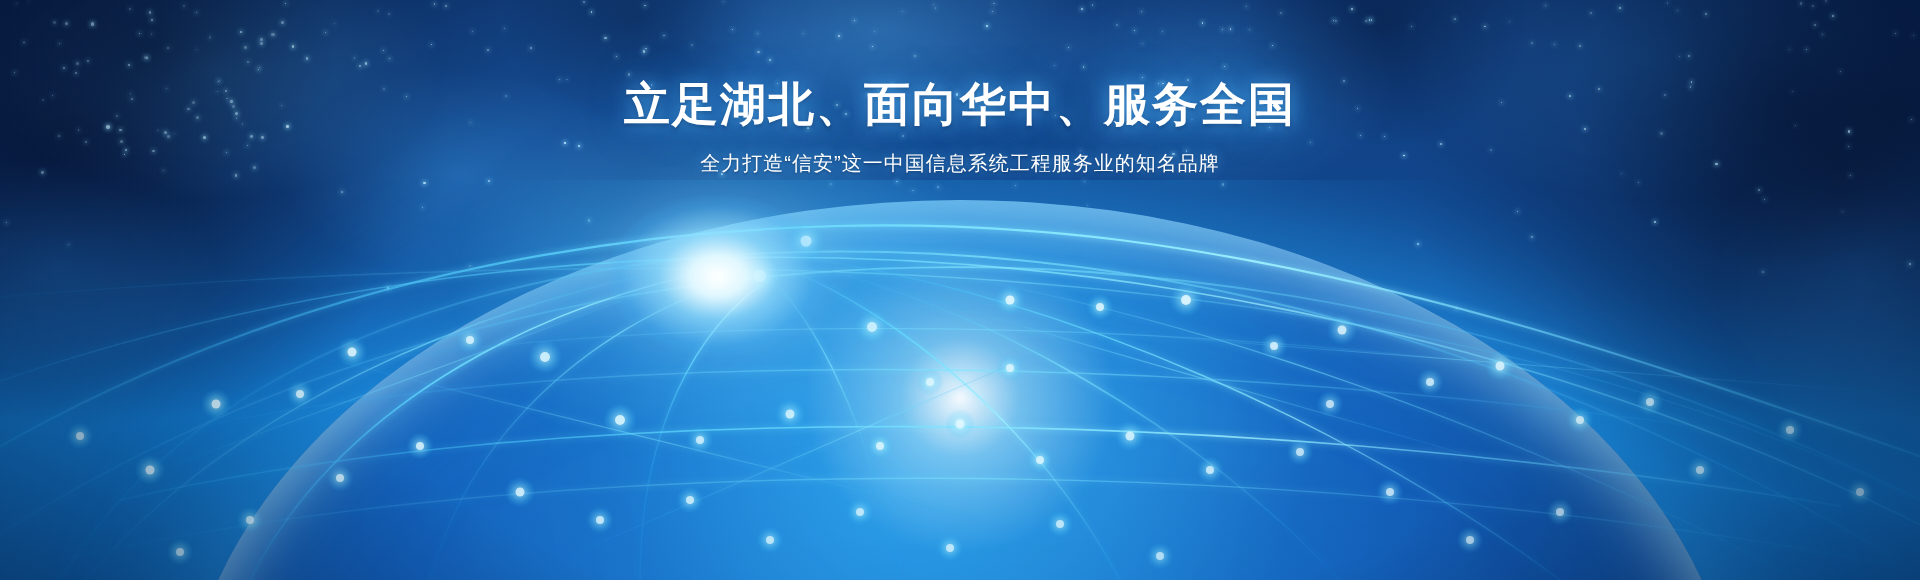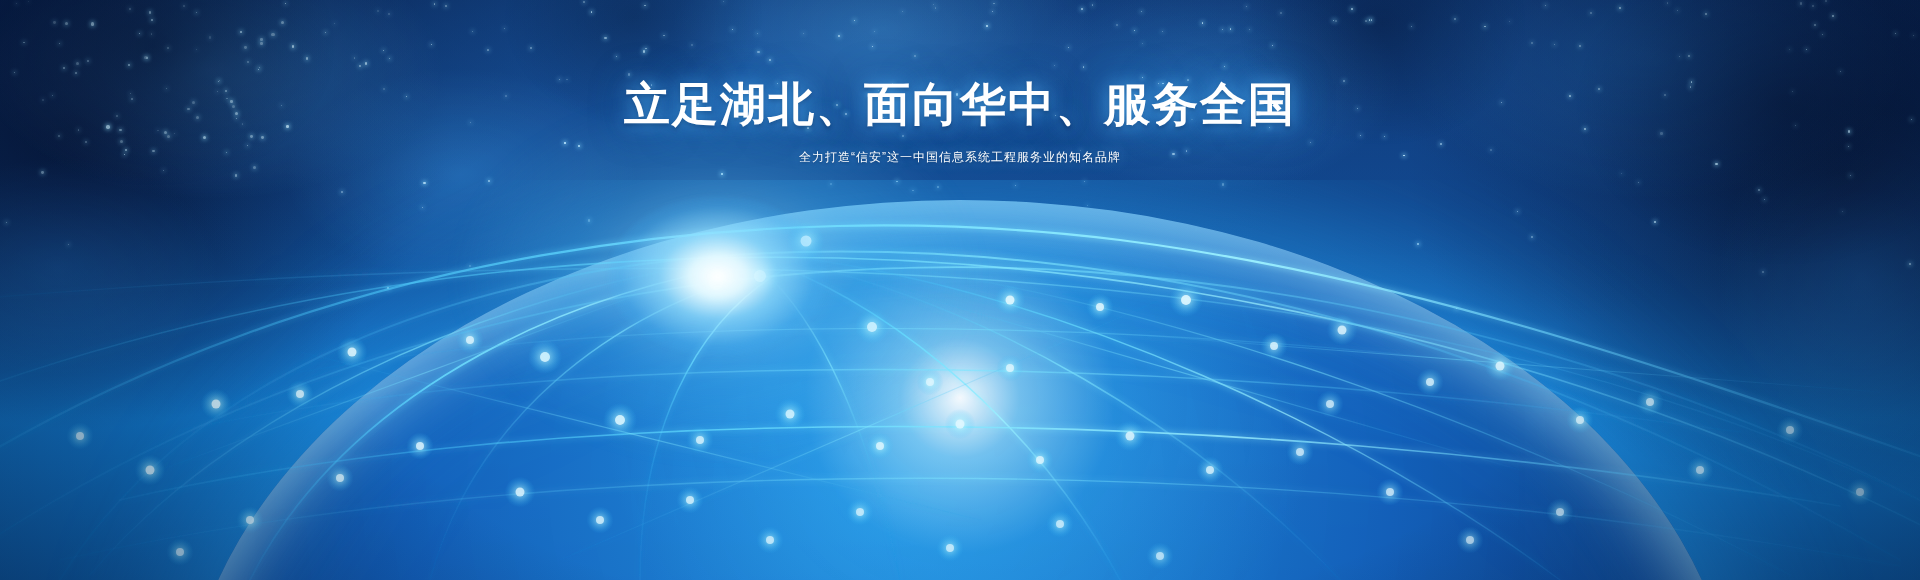--- a/index.html
+++ b/index.html
@@ -83,21 +83,21 @@
   
   .copy{position:absolute;left:0;right:0;top:78px;text-align:center;pointer-events:none;}
   .copy .title{
     font-size:46px;line-height:1.15;font-weight:700;color:#ffffff;
     letter-spacing:2px;
     text-shadow:0 0 18px rgba(90,190,255,.75),0 0 38px rgba(40,140,230,.55),0 2px 4px rgba(0,20,60,.55);
     margin:0;
   }
   .copy .subtitle{
     margin:18px 0 0 0;
-    font-size:12px;line-height:1.4;font-weight:400;color:#ffffff;
+    font-size:20px;line-height:1.4;font-weight:400;color:#ffffff;
     letter-spacing:1px;
     text-shadow:0 0 12px rgba(90,190,255,.7),0 1px 3px rgba(0,20,60,.6);
   }
 
   
   .vignette{position:absolute;inset:0;pointer-events:none;
     background:
       radial-gradient(ellipse 1150px 560px at 50% 58%, rgba(0,0,0,0) 52%, rgba(3,16,44,.45) 100%);}
 </style>
 </head>

